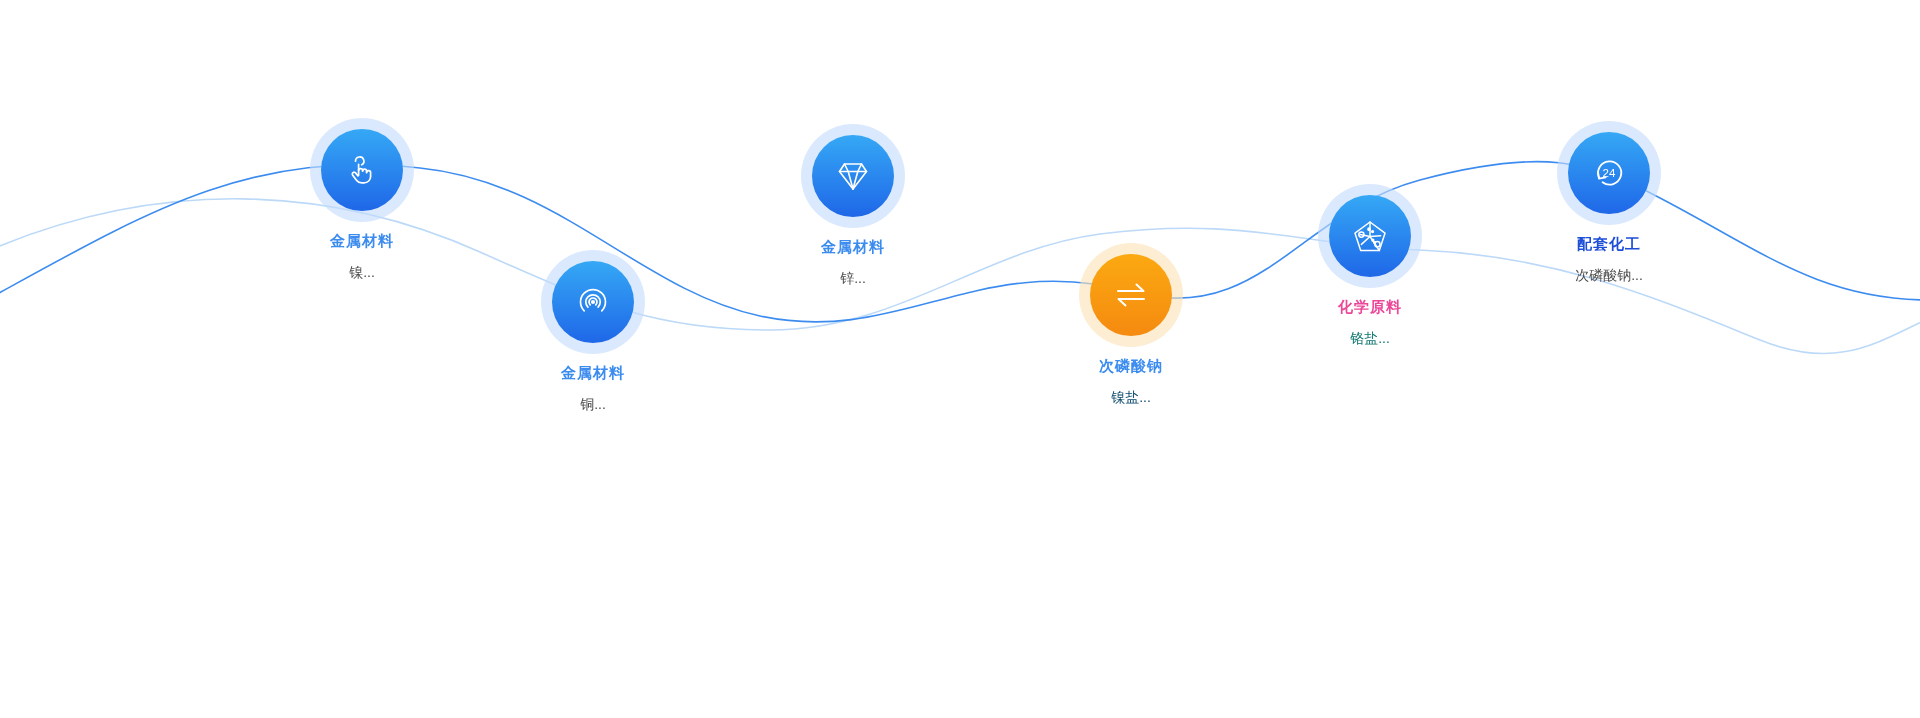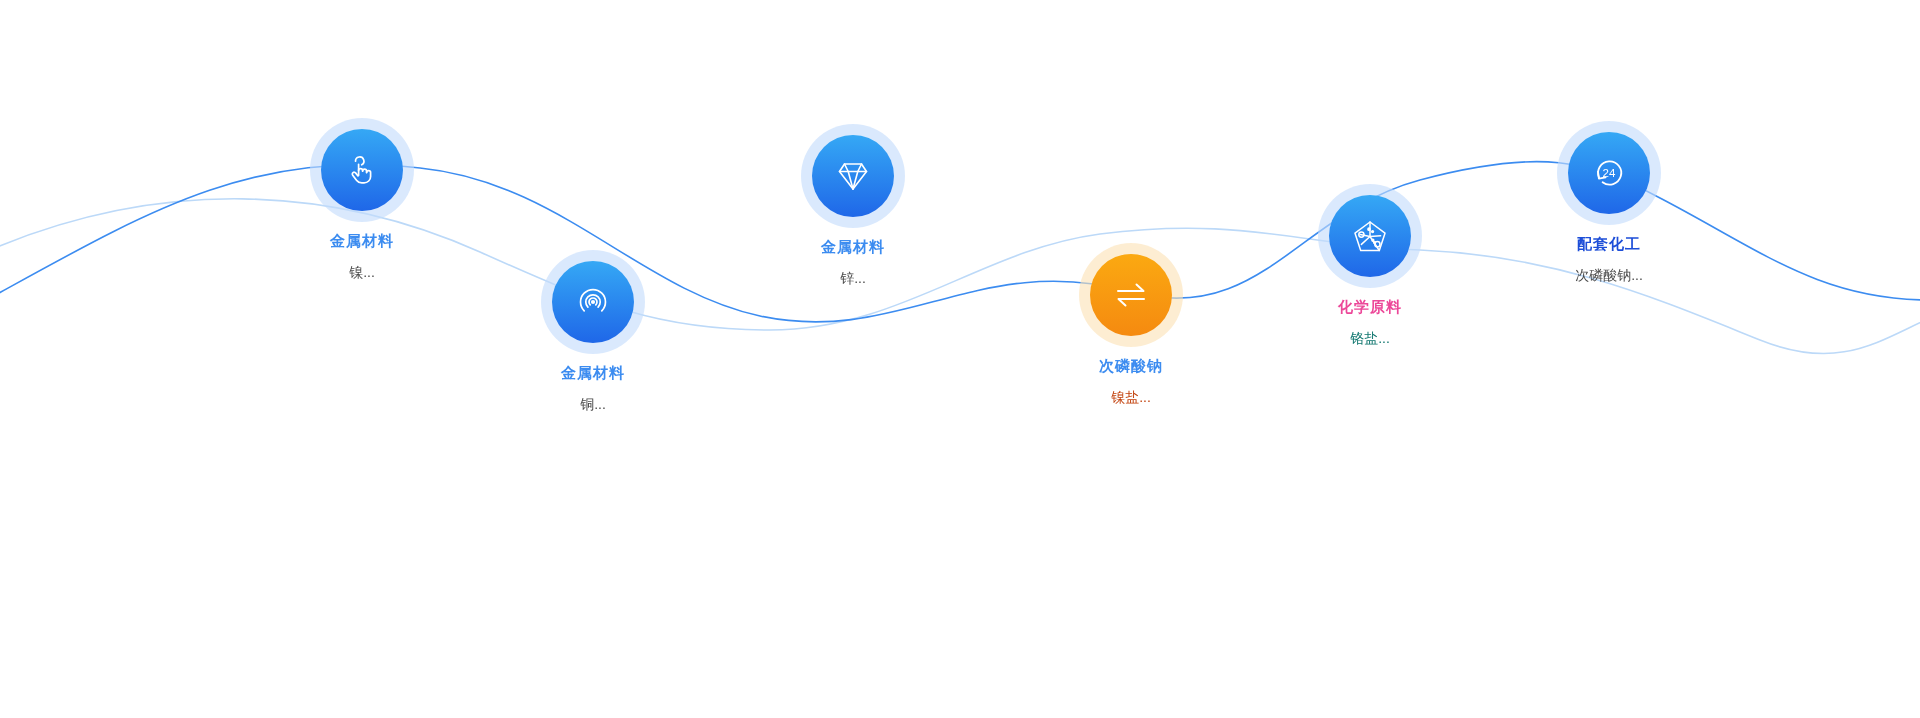--- a/index.html
+++ b/index.html
@@ -132,21 +132,21 @@
             <svg width="46" height="46" viewBox="0 0 46 46" fill="none" stroke="#ffffff" stroke-width="2" stroke-linecap="round" stroke-linejoin="round">
       <path d="M10 19 H35"></path>
       <path d="M28.5 12.5 L35.5 19"></path>
       <path d="M36 27 H11"></path>
       <path d="M17.5 33.5 L10.5 27"></path>
     </svg>
           </span>
         </div>
         <div class="labels" style="top: 62px;">
           <div class="ttl" style="color: rgb(60, 140, 240);">次磷酸钠</div>
-          <div class="sub" style="color: #c2410c;">镍盐...</div>
+          <div class="sub" style="color: #0c4a6e;">镍盐...</div>
         </div>
       </div>
       <div class="node" style="left: 1370px; top: 236px;">
         <div class="halo" style="width: 104px; height: 104px; background: rgb(195, 220, 251); opacity: 0.62;"></div>
         <div class="disc" style="width: 82px; height: 82px; background: linear-gradient(rgb(53, 168, 245) 0%, rgb(31, 103, 232) 100%);">
           <span>
             <svg width="44" height="44" viewBox="0 0 44 44" fill="none" stroke="#ffffff" stroke-width="1.5" stroke-linejoin="round" stroke-linecap="round">
       <path d="M22 8 L37 19.2 L31.3 36.5 L12.7 36.5 L7 19.2 Z"></path>
       <path d="M22 8 L22 22.5"></path>
       <path d="M22 22.5 L13.4 30.4"></path>

